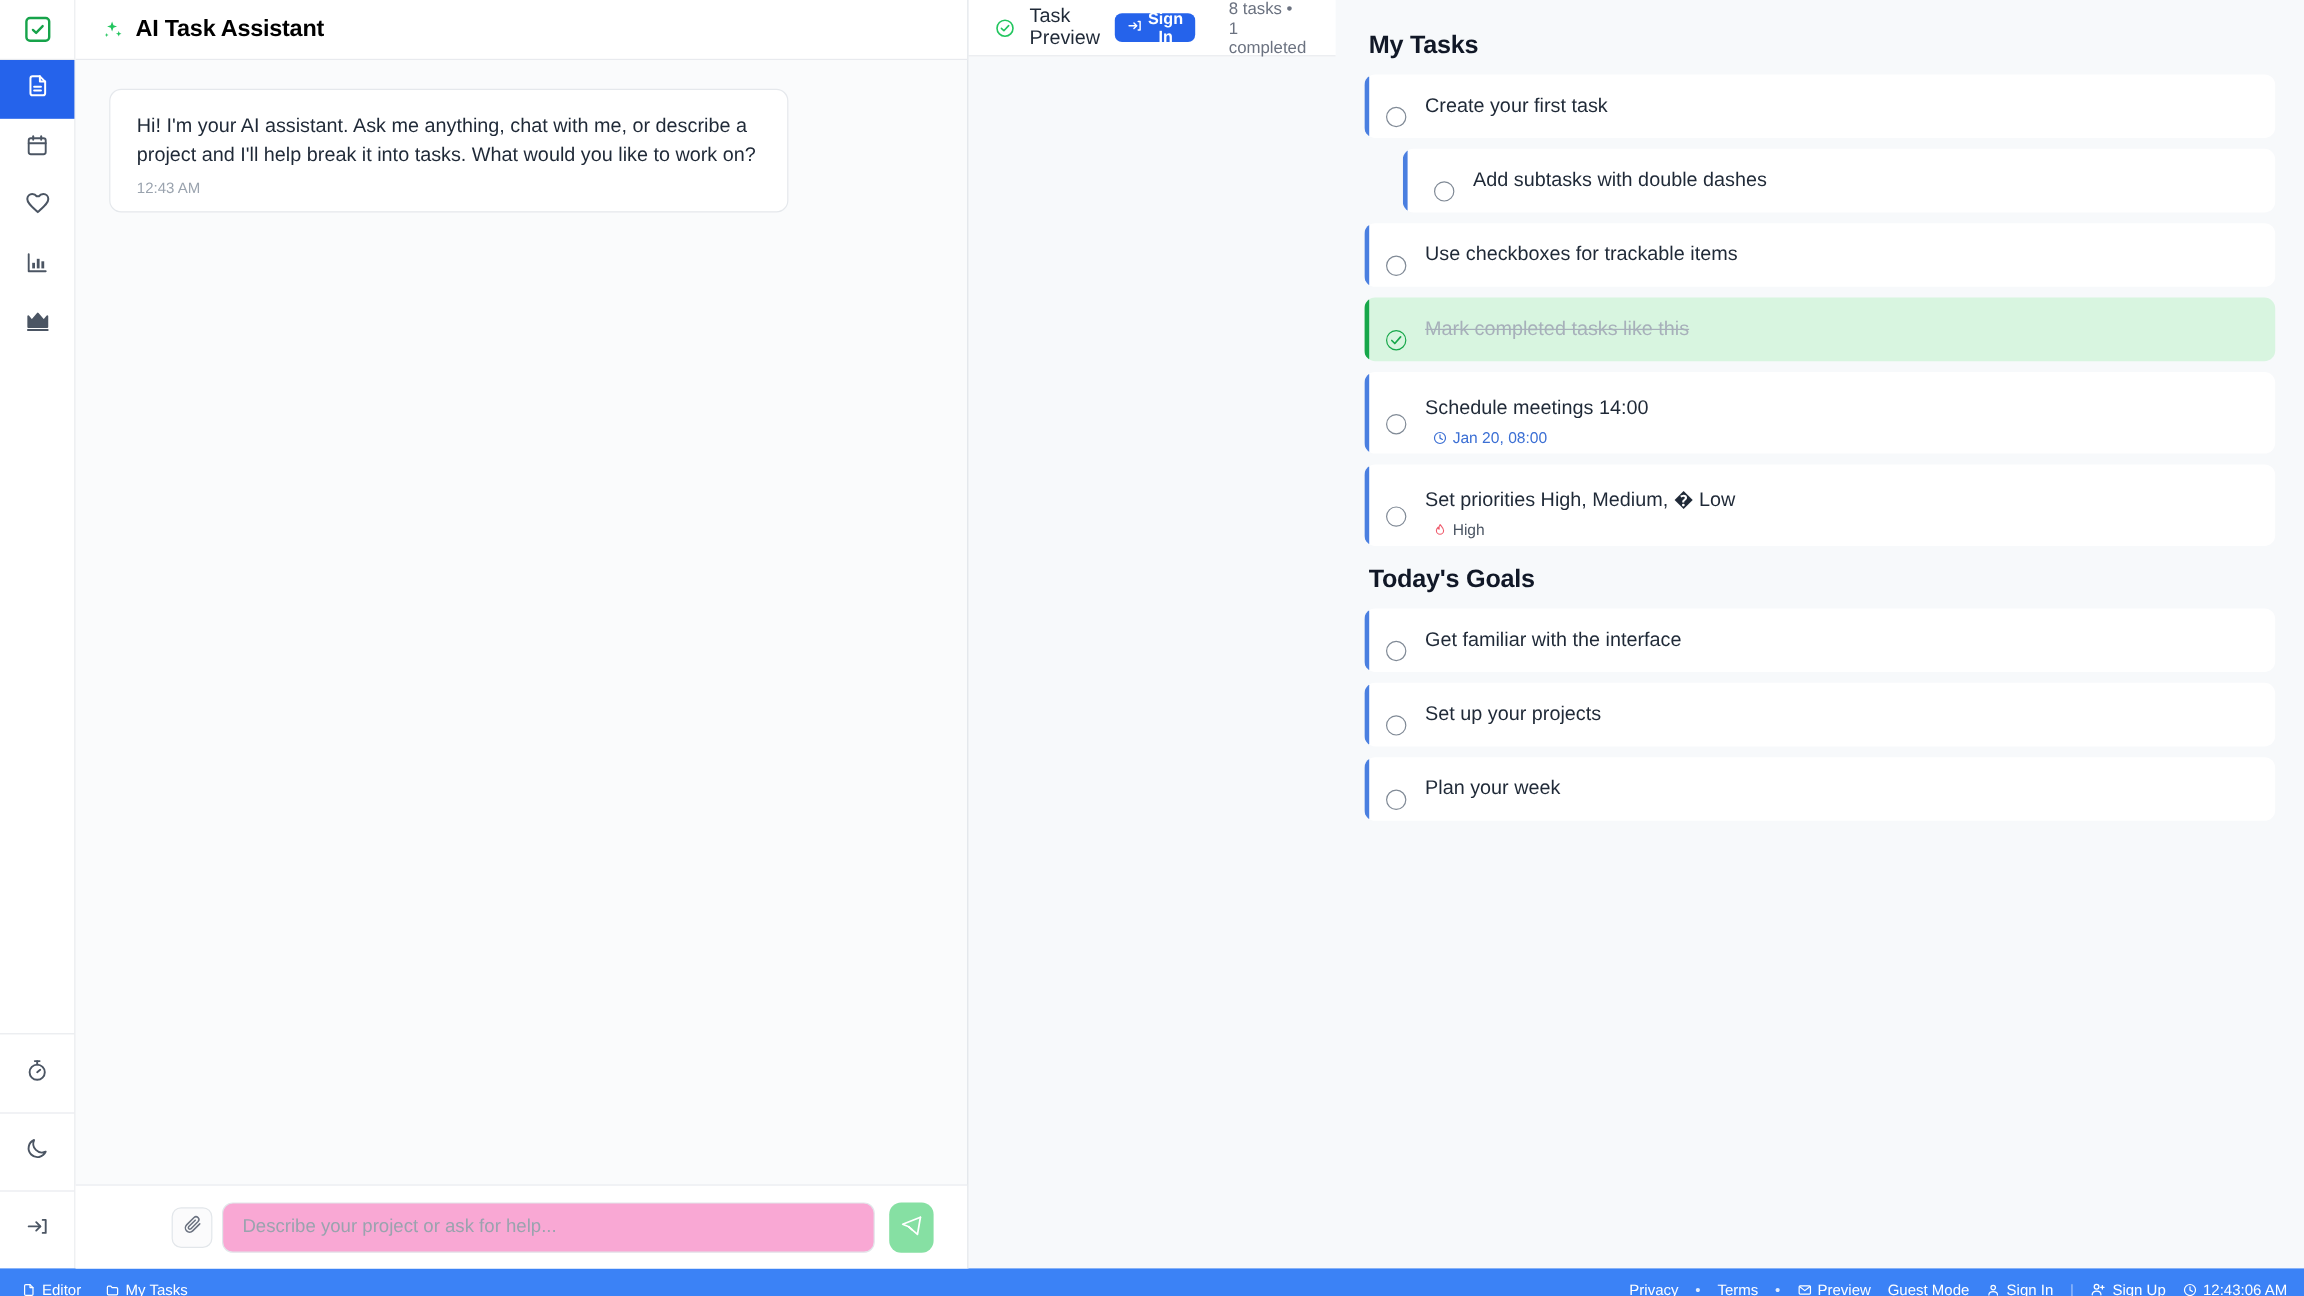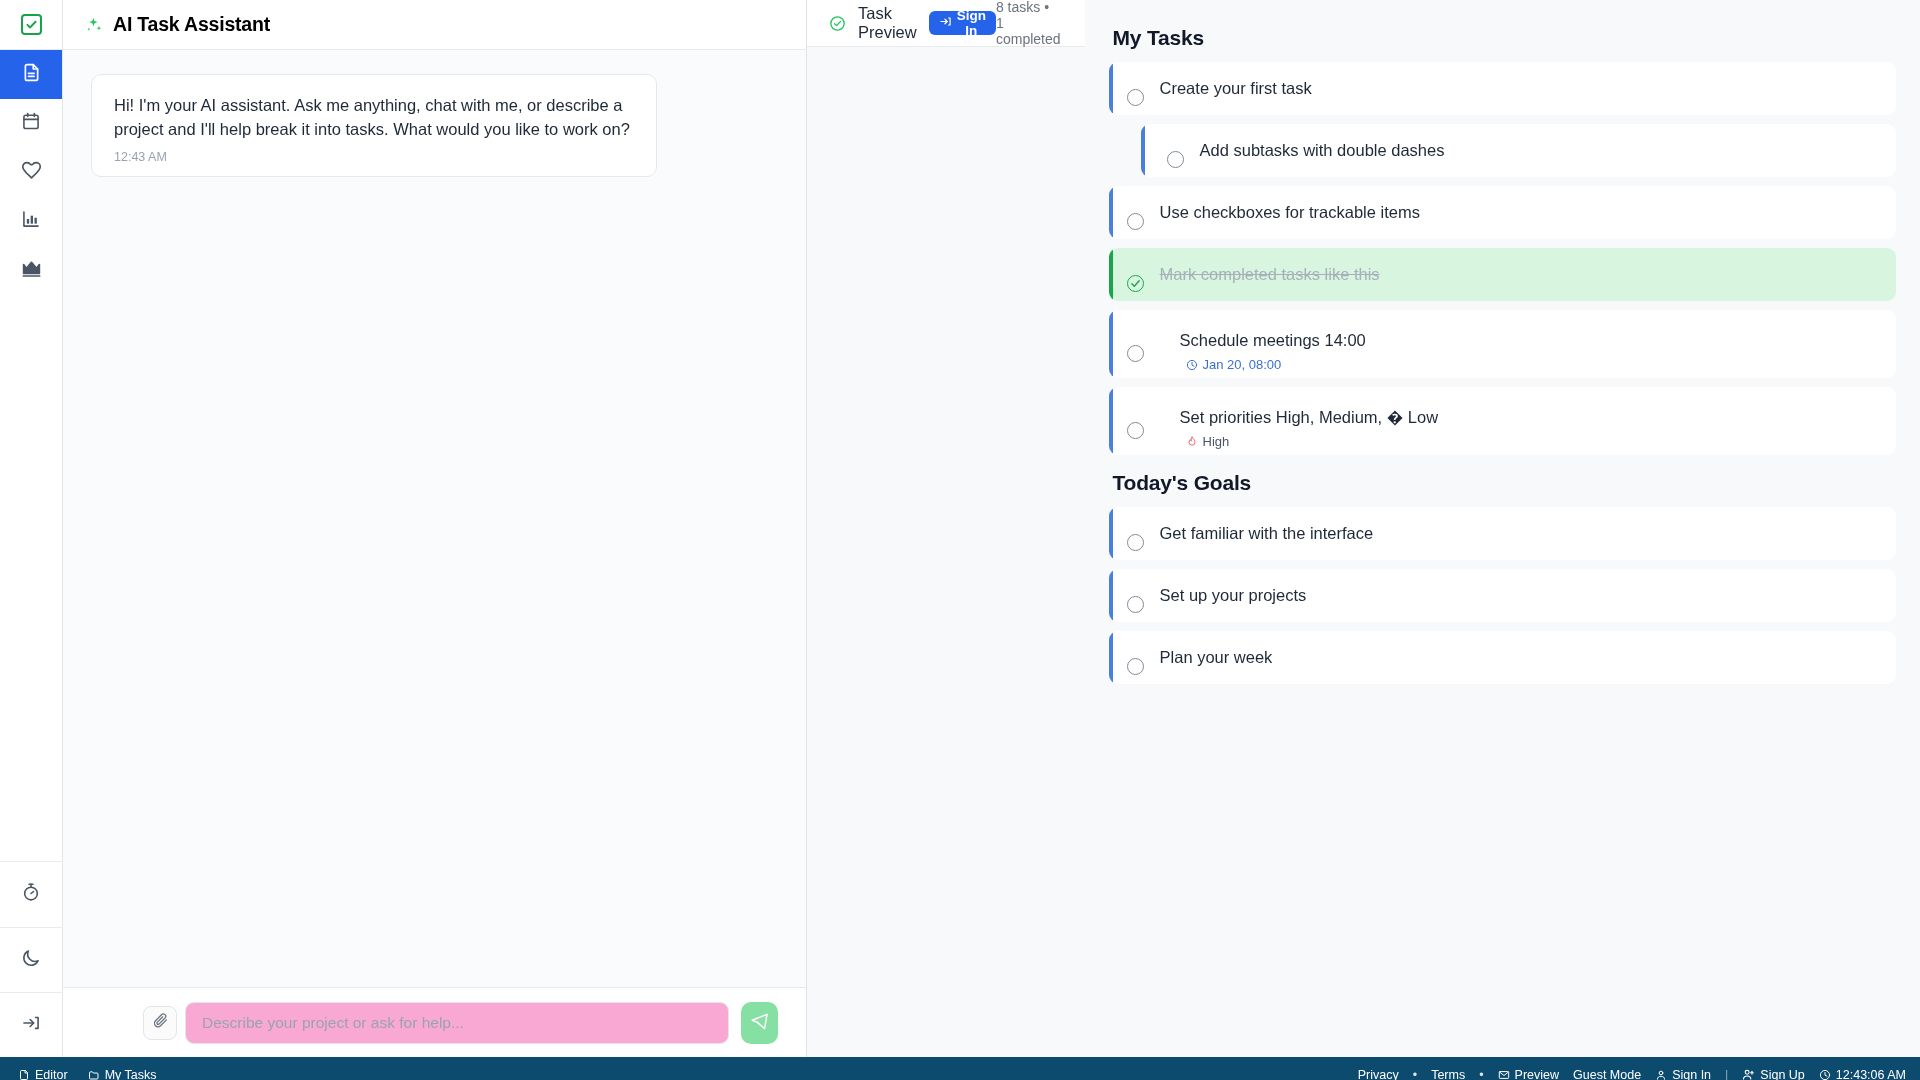--- a/index.html
+++ b/index.html
@@ -168,21 +168,21 @@
     background: #2563eb; color: #ffffff;
     border: none; border-radius: 6px;
     height: 24px; padding: 0 10px;
     font-family: "Liberation Sans", sans-serif;
     font-size: 13.5px; font-weight: bold;
     display: flex; align-items: center; gap: 5px;
     cursor: pointer;
   }
   .tp-count {
     margin-left: auto;
-    font-size: 14px; color: #6b7280;
+    font-size: 14px; color: #6b7280; padding-left: 28px;
   }
   .task-body {
     flex: 1 1 auto;
     padding: 26px 24px 0 24px;
     overflow: hidden;
   }
   .section-title {
     font-size: 21px; font-weight: bold; color: #111827;
     letter-spacing: -0.2px;
     margin: 0 0 12px 4px;
@@ -202,21 +202,21 @@
   .task-row::before {
     content: "";
     position: absolute; left: 0; top: 0; bottom: 0;
     width: 4px;
     border-radius: 3px;
     background: #4a7fe0;
   }
   .task-row.sub { margin-left: 32px; }
   .task-row.done { background: #d8f5e0; }
   .task-row.done::before { background: #17a74a; }
-  .task-row.has-meta { min-height: 68px; gap: 20px; }
+  .task-row.has-meta { min-height: 68px; }
   .tr-check {
     flex: 0 0 17px;
     width: 17px; height: 17px;
     border: 1.6px solid #808a96;
     border-radius: 50%;
     margin: 18px 0 0 0;
     background: transparent;
   }
   .task-row.sub .tr-check { margin-left: 8px; }
   .task-row.done .tr-check {
@@ -240,21 +240,21 @@
     font-size: 13px;
   }
   .tr-meta.date { color: #3b6fd4; }
   .tr-meta.prio { color: #4b5563; }
   .tr-meta .flame { color: #ef5d6e; display: flex; }
   .tr-meta .clockic { display: flex; }
 
   
   .statusbar {
     height: 23px; flex: 0 0 23px;
-    background: #0c4a6e;
+    background: #3b82f6;
     color: #ffffff;
     display: flex; align-items: center;
     font-size: 12.5px;
     padding: 12px 14px 0 18px;
   }
   .sb-left { display: flex; align-items: center; gap: 20px; }
   .sb-right { margin-left: auto; display: flex; align-items: center; gap: 14px; }
   .sb-dot { opacity: .85; }
   .sb-sep { opacity: .5; }
   .sb-item { display: flex; align-items: center; gap: 5px; cursor: pointer; }

